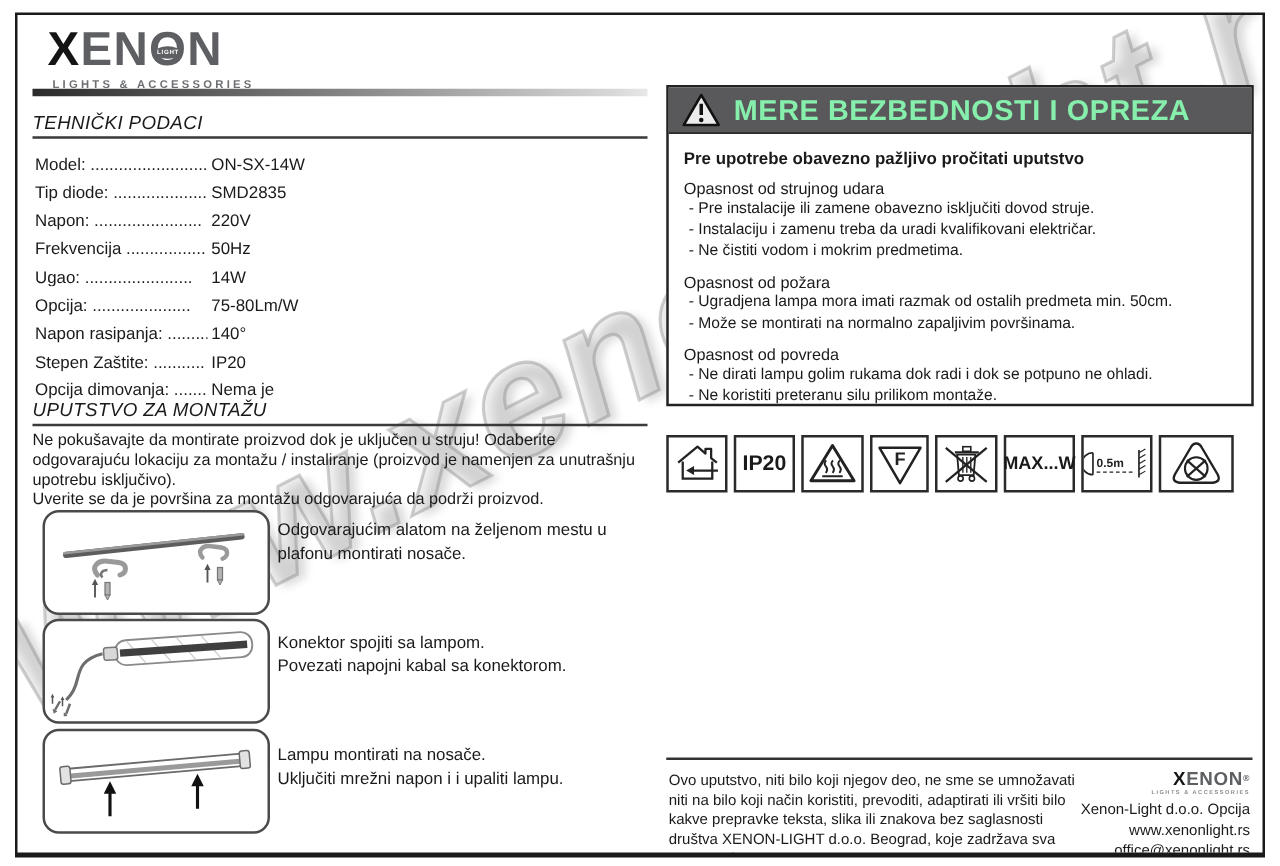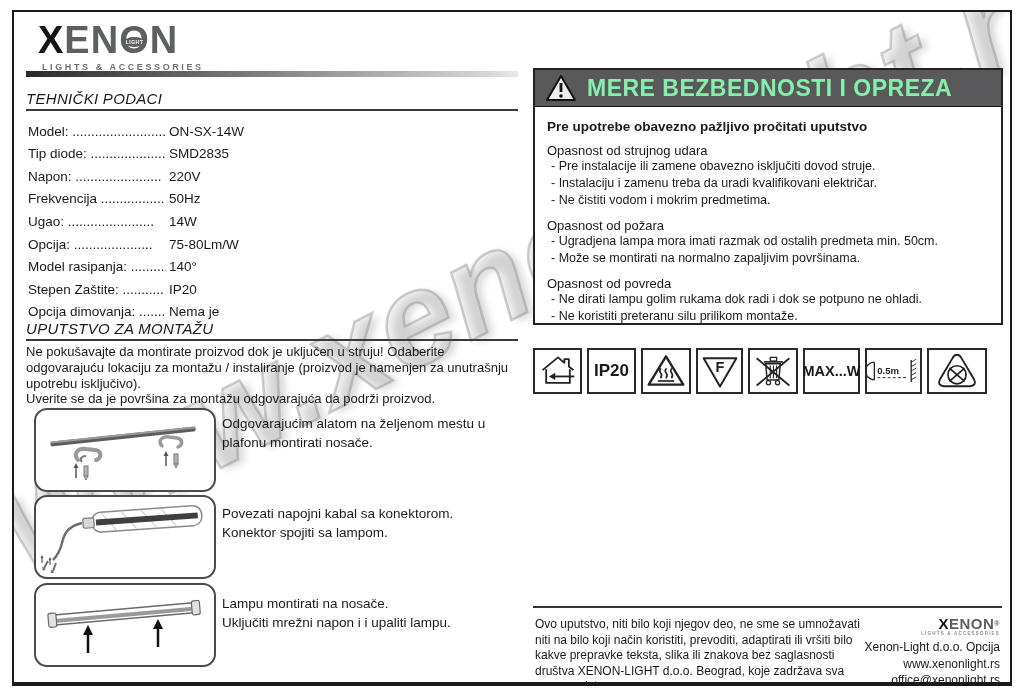--- a/index.html
+++ b/index.html
@@ -113,21 +113,21 @@
           </div>
      <div class="trow">
             <span class="ldwrap"><span>Ugao:</span><span> .......................</span></span>
             <span class="tval">14W</span>
           </div>
      <div class="trow">
             <span class="ldwrap"><span>Opcija:</span><span> .....................</span></span>
             <span class="tval">75-80Lm/W</span>
           </div>
      <div class="trow">
-            <span class="ldwrap"><span>Model rasipanja:</span><span> ..........</span></span>
+            <span class="ldwrap"><span>Napon rasipanja:</span><span> ..........</span></span>
             <span class="tval">140°</span>
           </div>
      <div class="trow">
             <span class="ldwrap"><span>Stepen Zaštite:</span><span> ...........</span></span>
             <span class="tval">IP20</span>
           </div>
      <div class="trow">
             <span class="ldwrap"><span>Opcija dimovanja:</span><span> .......</span></span>
             <span class="tval">Nema je</span>
           </div>
@@ -177,22 +177,22 @@
        <path d="M46 26 C30 30 28 38 26 46 C24 54 22 58 17 63" stroke="#6e6e6e" stroke-width="2.5" fill="none"></path>
        <path d="M12 64 l-4 7 M20 66 l-3 8" stroke="#6e6e6e" stroke-width="2" fill="none"></path>
        <path d="M8 71 l-2 -1 1 4 3 -2 z M17 74 l-2 -1 0 4 3 -1 z" fill="#6e6e6e"></path>
        <line x1="6" y1="66" x2="6" y2="60" stroke="#555" stroke-width="1.2"></line>
        <path d="M4.5 61 L6 58 L7.5 61 Z" fill="#555"></path>
        <line x1="14" y1="68" x2="14" y2="62" stroke="#555" stroke-width="1.2"></line>
        <path d="M12.5 63 L14 60 L15.5 63 Z" fill="#555"></path>
      </svg>
    </div>
    <div class="steptext" style="top:492px;">
+     <div>Konektor spojiti sa lampom.</div>
      <div>Povezati napojni kabal sa konektorom.</div>
-     <div>Konektor spojiti sa lampom.</div>
    </div>
 
    <div class="stepbox" style="top:571px;">
      <svg width="174" height="76" viewBox="0 0 174 76">
        <g transform="rotate(-5 87 28)">
          <rect x="18" y="24" width="140" height="10" rx="3" fill="#fff" stroke="#6a6a6a" stroke-width="1.5"></rect>
          <rect x="18" y="28" width="140" height="4" fill="#9a9a9a"></rect>
          <rect x="12" y="22" width="8" height="14" rx="2" fill="#e2e2e2" stroke="#6a6a6a" stroke-width="1.2"></rect>
          <rect x="156" y="22" width="8" height="14" rx="2" fill="#e2e2e2" stroke="#6a6a6a" stroke-width="1.2"></rect>
        </g>

